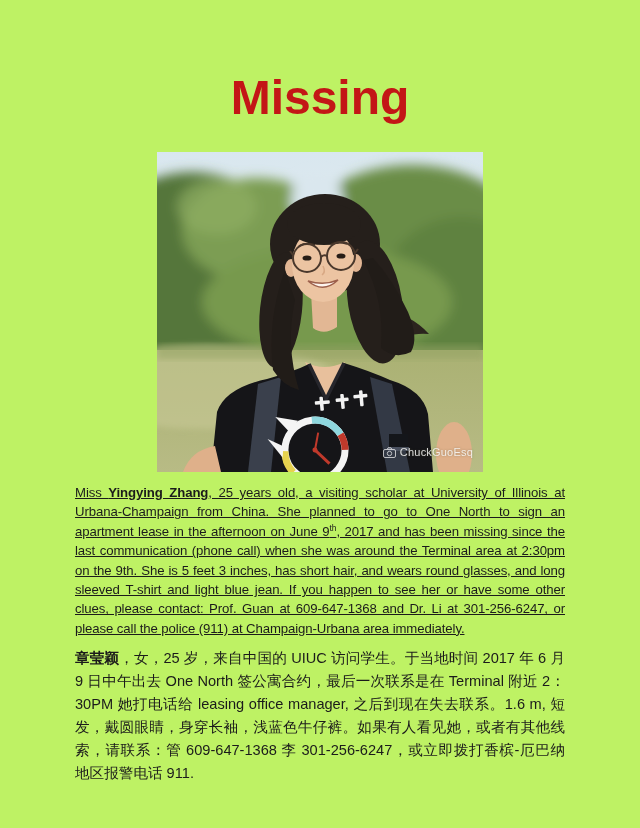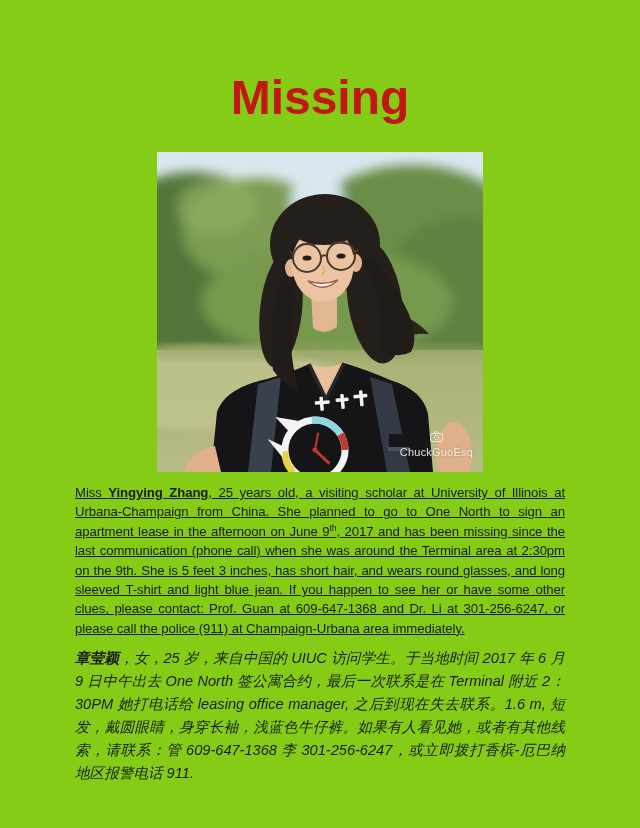--- a/index.html
+++ b/index.html
@@ -1,43 +1,42 @@
 <!DOCTYPE html>
 <html><head>
 <meta charset="utf-8">
 <style>
   html,body{margin:0;padding:0;background:#fff;}
   .page{
-    position:relative;width:640px;height:828px;background:#84cc16;
+    position:relative;width:640px;height:828px;background:#bef264;
     font-family:"Liberation Sans",sans-serif;overflow:hidden;
   }
   .title{
     position:absolute;top:70px;left:0;width:100%;margin:0;
     text-align:center;font-size:48px;line-height:56px;font-weight:700;
     color:#c31616;font-family:"Liberation Sans",sans-serif;
   }
   .photo{
     position:absolute;left:157px;top:152px;width:326px;height:320px;
     overflow:hidden;background:#cfe0ea;
   }
   .photo svg{display:block;}
   .watermark{
     position:absolute;right:10px;bottom:14px;display:flex;align-items:center;gap:4px;
     color:rgba(255,255,255,0.82);font-size:11px;letter-spacing:0.2px;
     text-shadow:0 0 2px rgba(90,90,60,0.5);
-    flex-direction:column;
   }
   .watermark .cam{opacity:0.8;}
   .para{
     position:absolute;left:75px;width:490px;margin:0;color:#1b1b1b;
     text-align:justify;
   }
   .en{top:483px;font-size:13.2px;line-height:19.4px;letter-spacing:-0.1px;text-decoration:underline;}
   .en sup{font-size:8.5px;vertical-align:super;line-height:0;}
-  .zh{top:647px;font-size:14.6px;line-height:23px;font-style:italic;}
+  .zh{top:647px;font-size:14.6px;line-height:23px;}
   b{font-weight:700;}
 </style>
 </head>
 <body>
 
 <div class="page">
 
   <h1 class="title">Missing</h1>
 
   <div class="photo">

